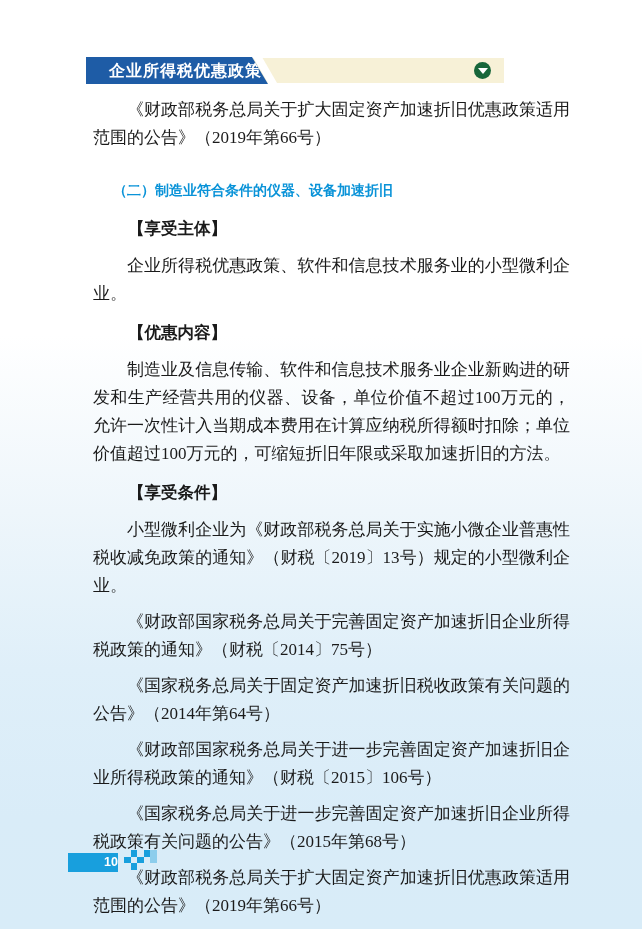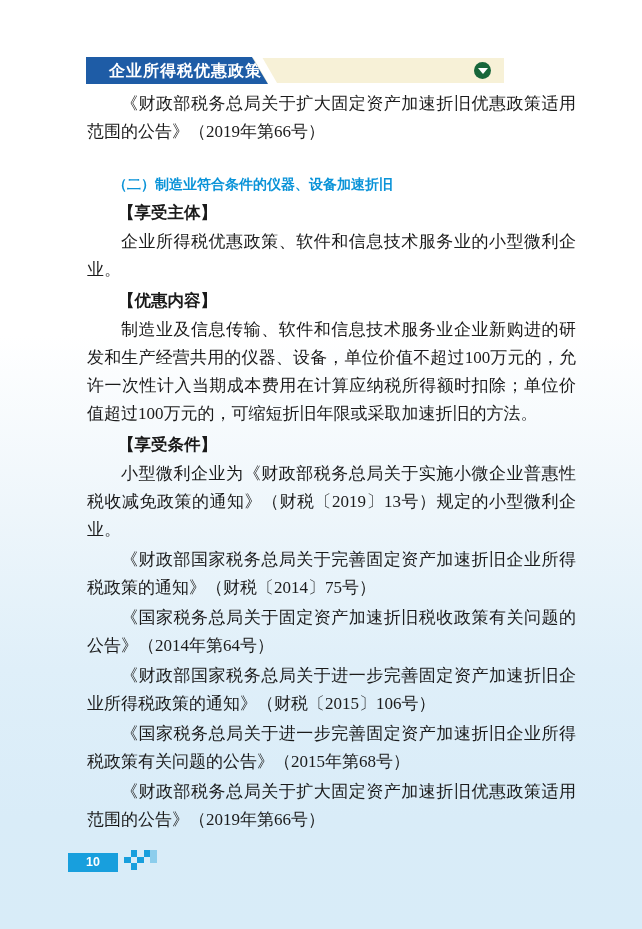--- a/index.html
+++ b/index.html
@@ -75,54 +75,54 @@
   
   .content {
     position: absolute;
     left: 85px; top: 88px;
     width: 493px;
     font-size: 17px;
     line-height: 28px;
     text-align: justify;
   }
   .para {
-    margin: 2px;
+    margin: 8px;
     text-indent: 2em;
   }
   .section-heading {
     margin: 24px 0 0 0;
     text-indent: 2em;
     font-family: "Liberation Sans", "DejaVu Sans", sans-serif;
     font-weight: bold;
     font-size: 14px;
     line-height: 28px;
     color: #0a93d8;
   }
   .label-line {
-    margin: 0;
+    margin: 10px;
     text-indent: 2em;
     font-family: "Liberation Sans", "DejaVu Sans", sans-serif;
     font-weight: bold;
     font-size: 16.5px;
     line-height: 28px;
     color: #1a1a1a;
   }
 
   
   .page-badge {
     position: absolute;
     left: 68px; top: 853px;
     width: 50px; height: 19px;
     background: #189fdd;
     color: #ffffff;
     font-family: "Liberation Sans", "DejaVu Sans", sans-serif;
     font-weight: bold;
     font-size: 12.5px;
     line-height: 19px;
-    text-align: center;
+    text-align: right;
   }
   .mosaic {
     position: absolute;
     left: 124px; top: 850px;
     display: grid;
     grid-template-columns: repeat(5, 6.5px);
     grid-auto-rows: 6.5px;
   }
   .mosaic .cell { width: 6.5px; height: 6.5px; }
   .mosaic .s { background: #189fdd; }

